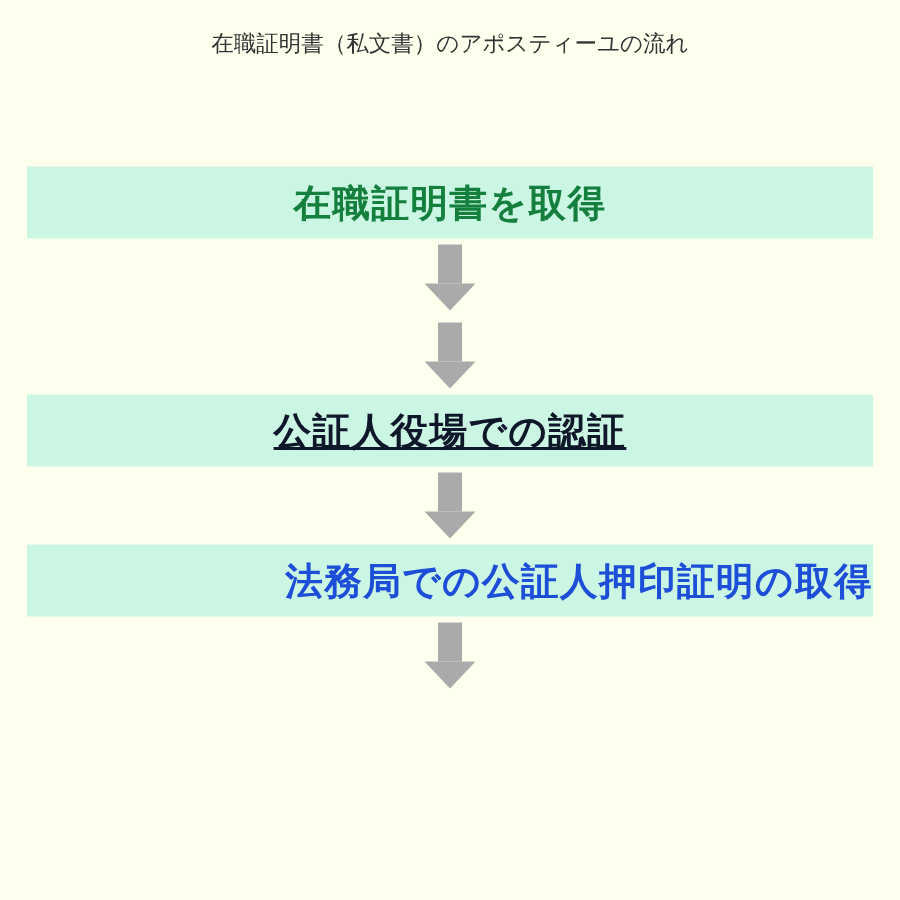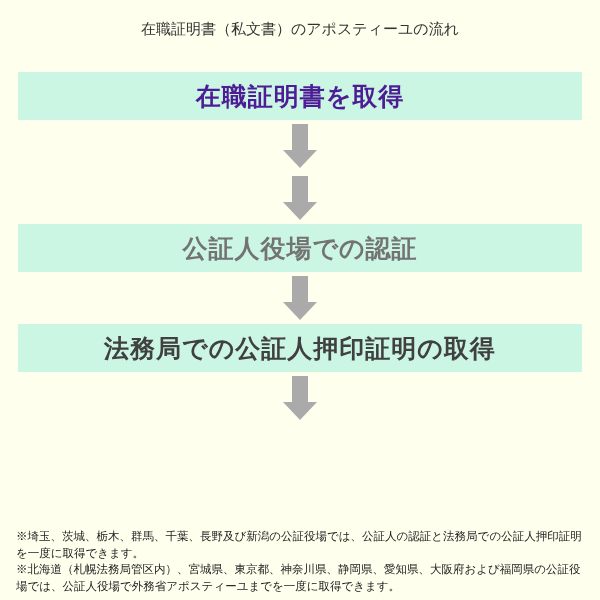--- a/index.html
+++ b/index.html
@@ -96,62 +96,58 @@
 </style>
 </head>
 <body>
 
 <div id="page">
 
   <div class="title">在職証明書（私文書）のアポスティーユの流れ</div>
 
   <div class="flow">
 
-    <div class="step step-0" style="color: #4c1d95;">
+    <div class="step step-0" style="color: #15803d; margin-top: 39px;">
       <span>在職証明書を取得</span>
     </div>
 
     <div class="arrow-wrap">
       <div class="arrow">
         <div class="shaft"></div>
         <div class="head"></div>
       </div>
     </div>
 
 
     <div class="arrow-wrap">
       <div class="arrow">
         <div class="shaft"></div>
         <div class="head"></div>
       </div>
     </div>
 
-    <div class="step step-2" style="color: #737373;">
+    <div class="step step-2" style="color: #0f172a; text-decoration: underline;">
       <span>公証人役場での認証</span>
     </div>
 
     <div class="arrow-wrap">
       <div class="arrow">
         <div class="shaft"></div>
         <div class="head"></div>
       </div>
     </div>
 
-    <div class="step step-3" style="color: #404040;">
+    <div class="step step-3" style="color: #1d4ed8; justify-content: flex-end;">
       <span>法務局での公証人押印証明の取得</span>
     </div>
 
     <div class="arrow-wrap">
       <div class="arrow">
         <div class="shaft"></div>
         <div class="head"></div>
       </div>
     </div>
 
 
   </div>
 
-  <div class="notes">
-    <div class="note-line">※埼玉、茨城、栃木、群馬、千葉、長野及び新潟の公証役場では、公証人の認証と法務局での公証人押印証明を一度に取得できます。</div>
-    <div class="note-line">※北海道（札幌法務局管区内）、宮城県、東京都、神奈川県、静岡県、愛知県、大阪府および福岡県の公証役場では、公証人役場で外務省アポスティーユまでを一度に取得できます。</div>
-  </div>
 
 </div>
 
 </body></html>

